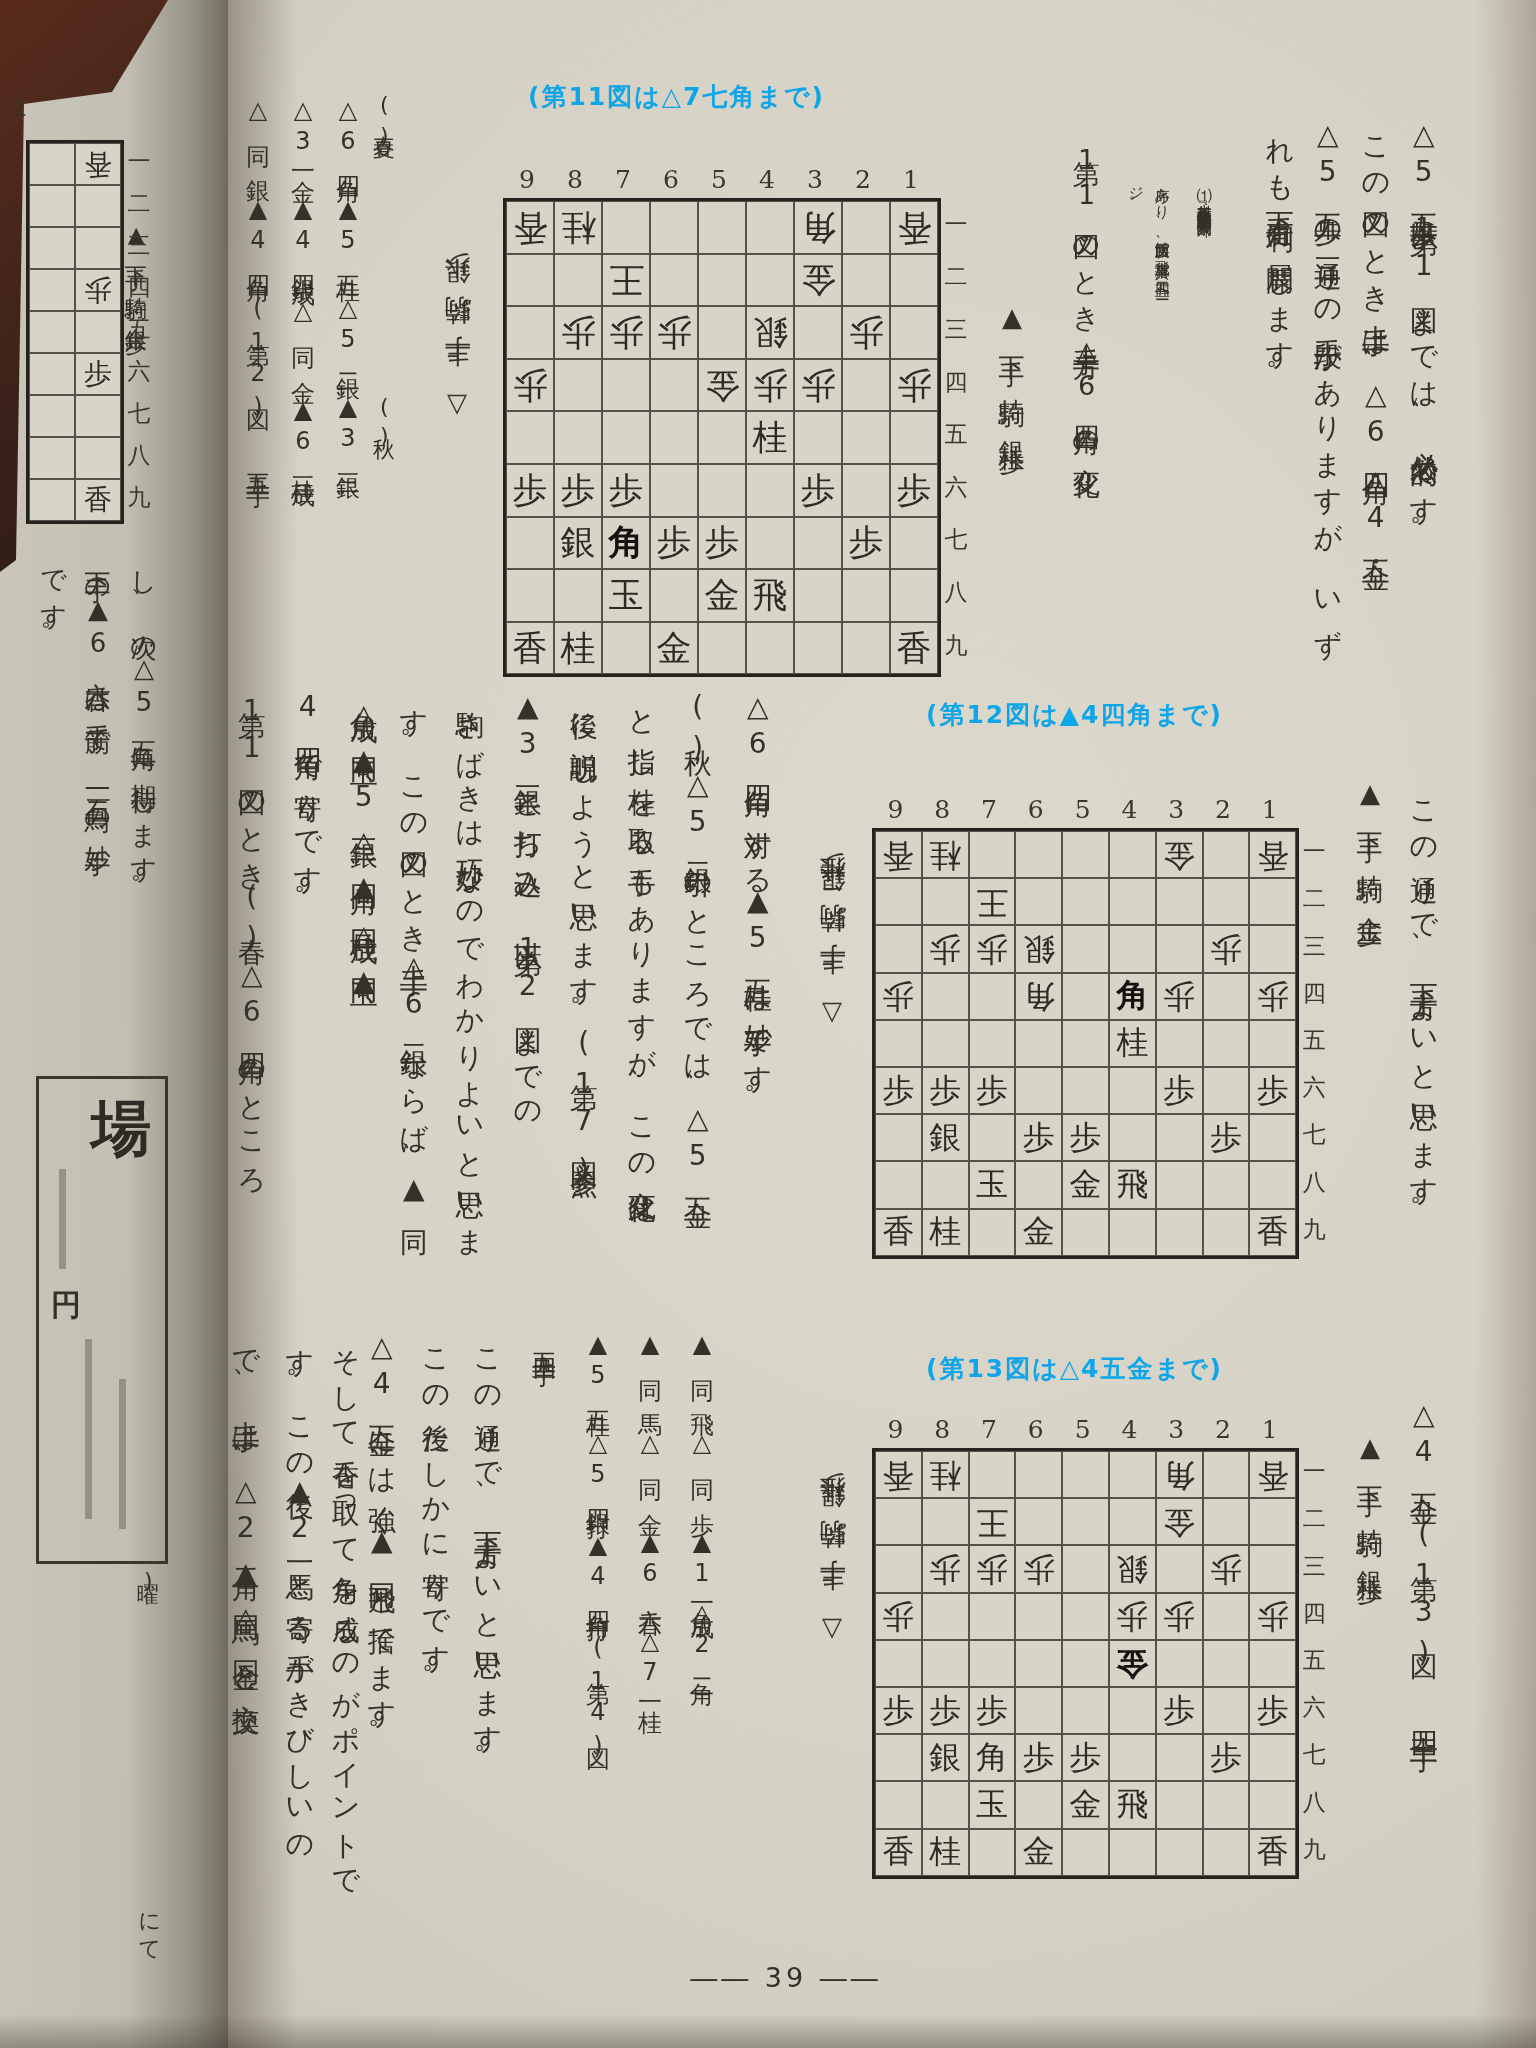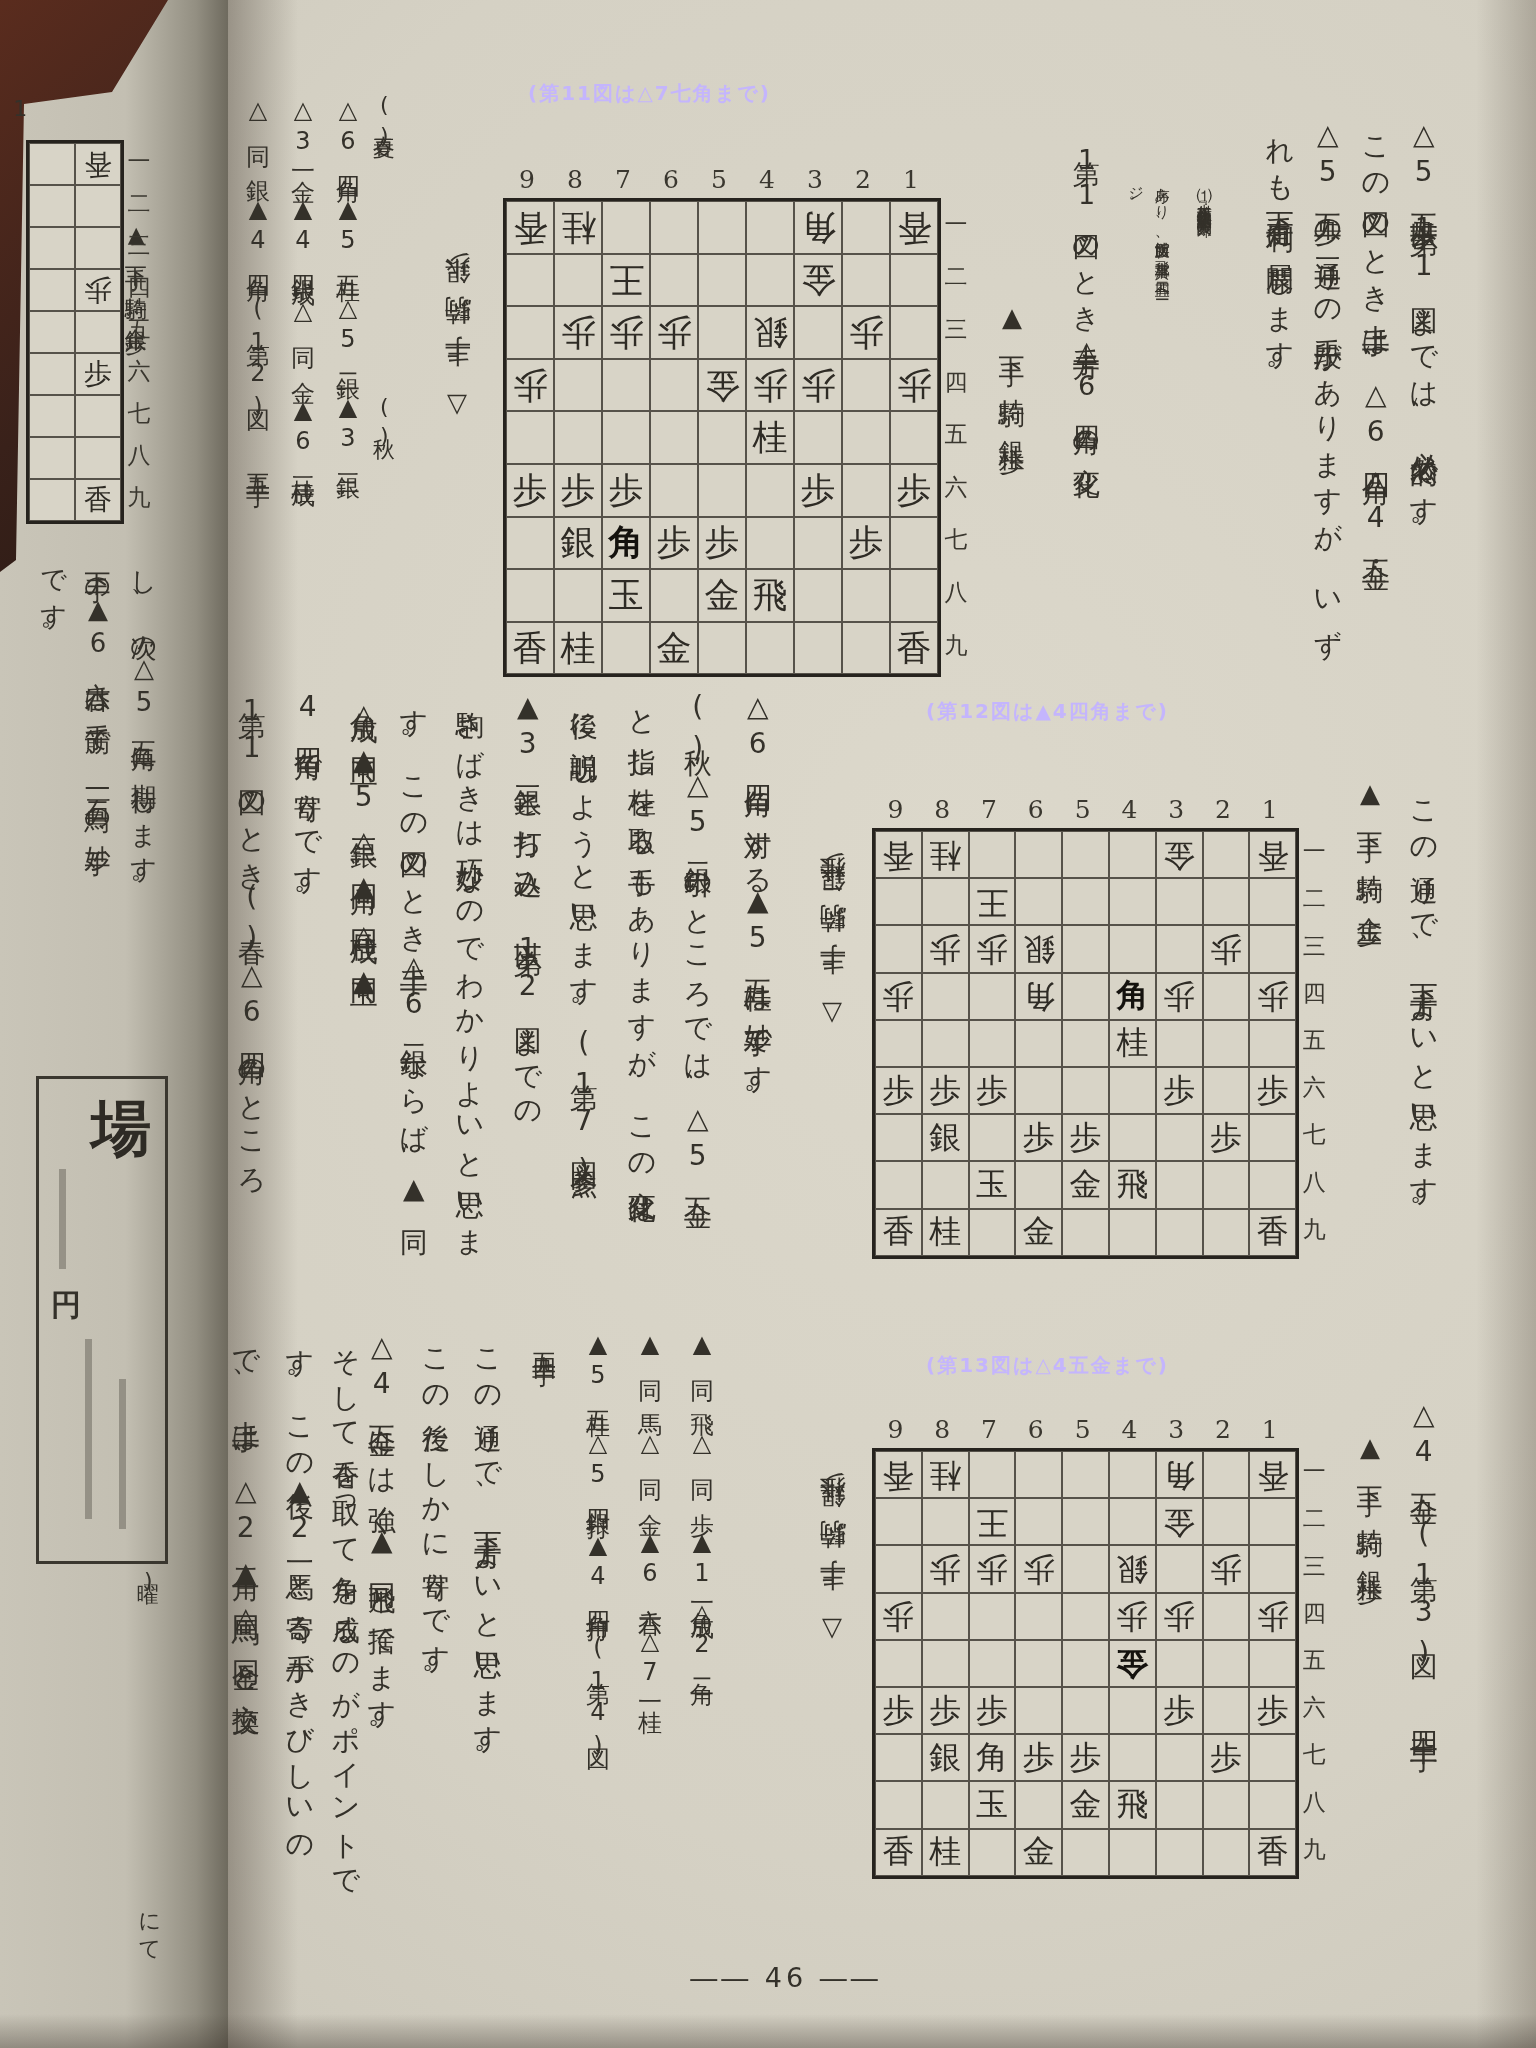--- a/index.html
+++ b/index.html
@@ -23,21 +23,21 @@
   
   .vcol{position:absolute;writing-mode:vertical-rl;text-orientation:upright;
         color:#34312a;letter-spacing:4px;line-height:1.08;white-space:nowrap;z-index:3;}
   .flip{transform:rotate(180deg);}
   .f28{font-size:28px;}
   .f27{font-size:27px;}
   .f26{font-size:26px;}
   .f24{font-size:24px;letter-spacing:3px;}
   .f22{font-size:22px;letter-spacing:2px;}
   .f15{font-size:15px;letter-spacing:1px;}
-  .cap{position:absolute;font-size:20px;font-weight:700;color:#c4b5fd;letter-spacing:2px;z-index:3;}
+  .cap{position:absolute;font-size:25px;font-weight:700;color:#0ea5e9;letter-spacing:2px;z-index:3;}
   
   .bgrid{position:absolute;display:grid;border:3px solid #26231e;background:#d8d4c7;z-index:3;}
   .bcell{border:1px solid #56524a;display:flex;align-items:center;justify-content:center;overflow:hidden;}
   .pc{font-family:"DejaVu Serif","Liberation Serif",serif;color:#2e2b25;font-weight:500;}
   .pw{transform:rotate(180deg);}
   .pbold{font-weight:800;color:#14120e;}
   .bnums{position:absolute;display:grid;z-index:3;}
   .bnums span{display:flex;align-items:center;justify-content:center;
     font-size:25px;color:#3a372f;font-family:"DejaVu Serif","Liberation Serif",serif;}
   .brows{position:absolute;display:flex;flex-direction:column;z-index:3;}
@@ -121,21 +121,21 @@
   <div class="vcol f24" style="left:636px;top:1330px;">▲同 馬 △同 金 ▲6六香 △7一桂</div>
   <div class="vcol f24" style="left:584px;top:1330px;">▲5五桂 △5四銀打 ▲4四角打 (第14図)</div>
   <div class="vcol f24" style="left:530px;top:1334px;">五十四手</div>
   <div class="vcol f28" style="left:472px;top:1330px;">この通りで、下手方よいと思います。</div>
   <div class="vcol f28" style="left:420px;top:1330px;">この後たしかに寄りです。</div>
   <div class="vcol f28" style="left:366px;top:1330px;">△4五金には強く▲同飛と捨てます。</div>
   <div class="vcol f28" style="left:330px;top:1330px;">そして香を取って角を成るのがポイントで</div>
   <div class="vcol f28" style="left:284px;top:1330px;">す。この後▲2一馬と寄る手がきびしいの</div>
   <div class="vcol f28" style="left:230px;top:1330px;">で、上手は、△2二角▲同馬△同金と交換</div>
 
-  <div class="pageno">―― 46 ――</div>
+  <div class="pageno">―― 39 ――</div>
 
   <div class="corner-dark"></div>
   <div class="bottom-shade"></div>
 <div class="bnums" style="left: 503px; top: 164px; width: 432px; height: 30px; grid-template-columns: repeat(9, 1fr);">
       <span>9</span>
       <span>8</span>
       <span>7</span>
       <span>6</span>
       <span>5</span>
       <span>4</span>

